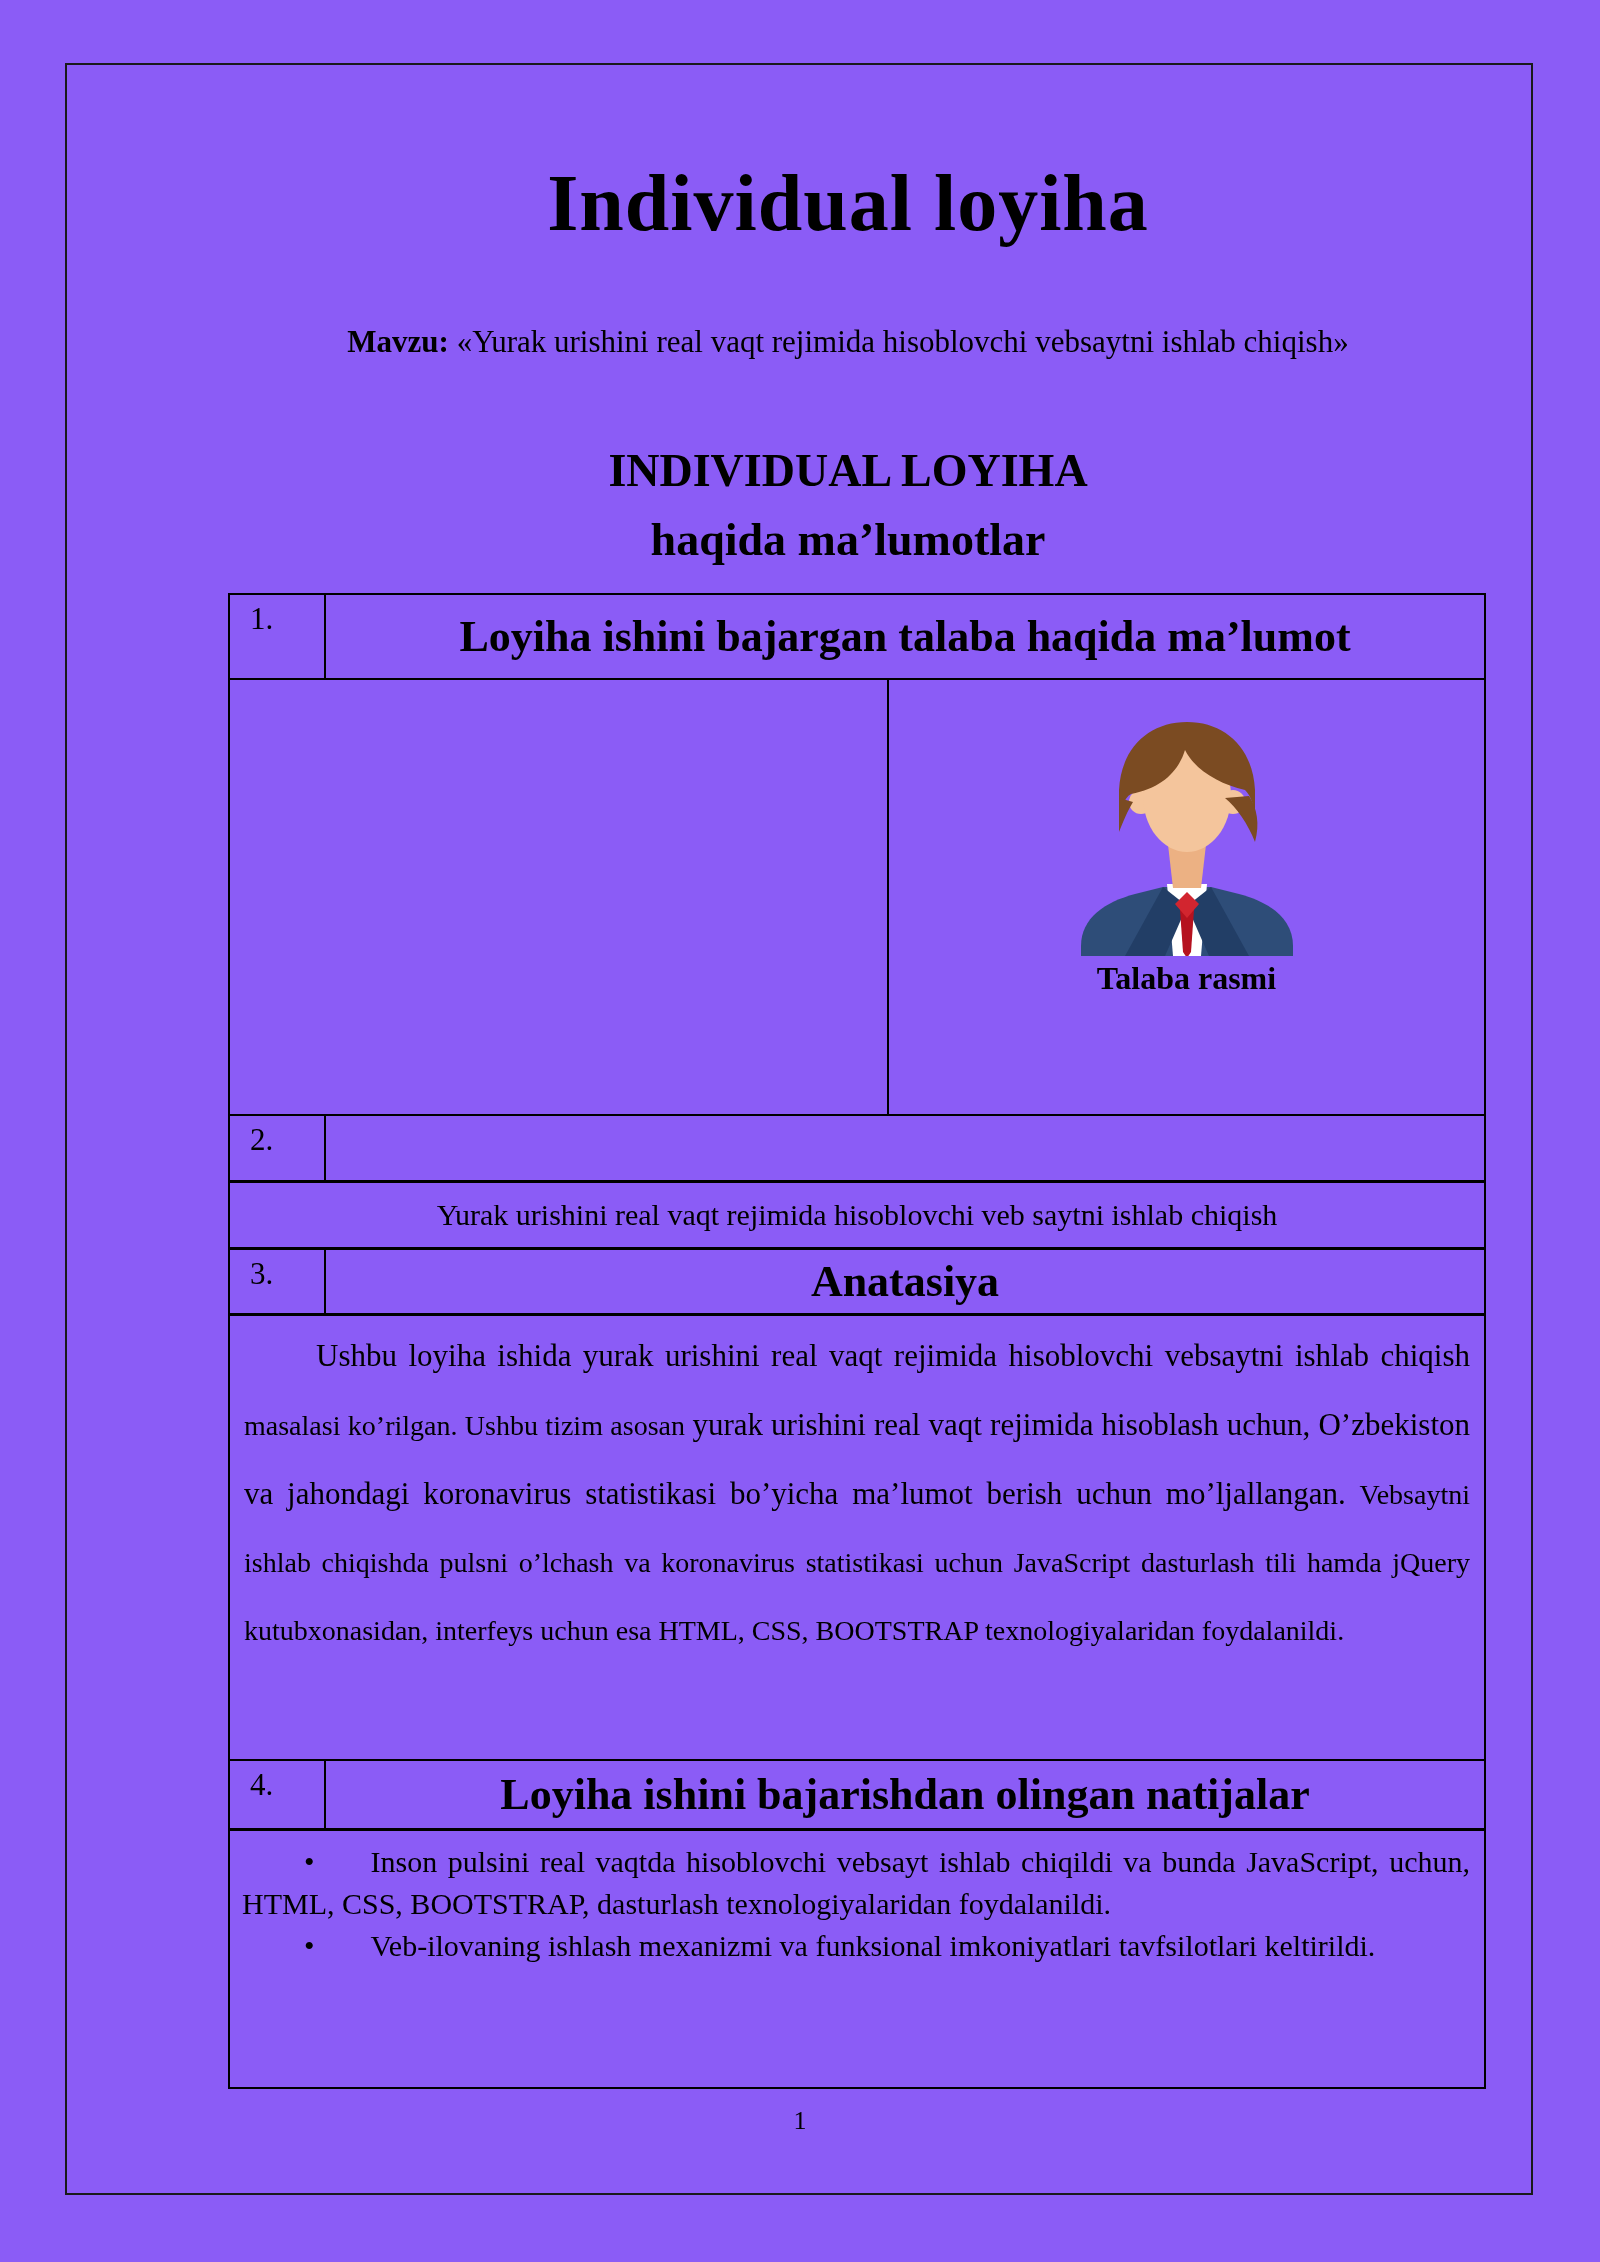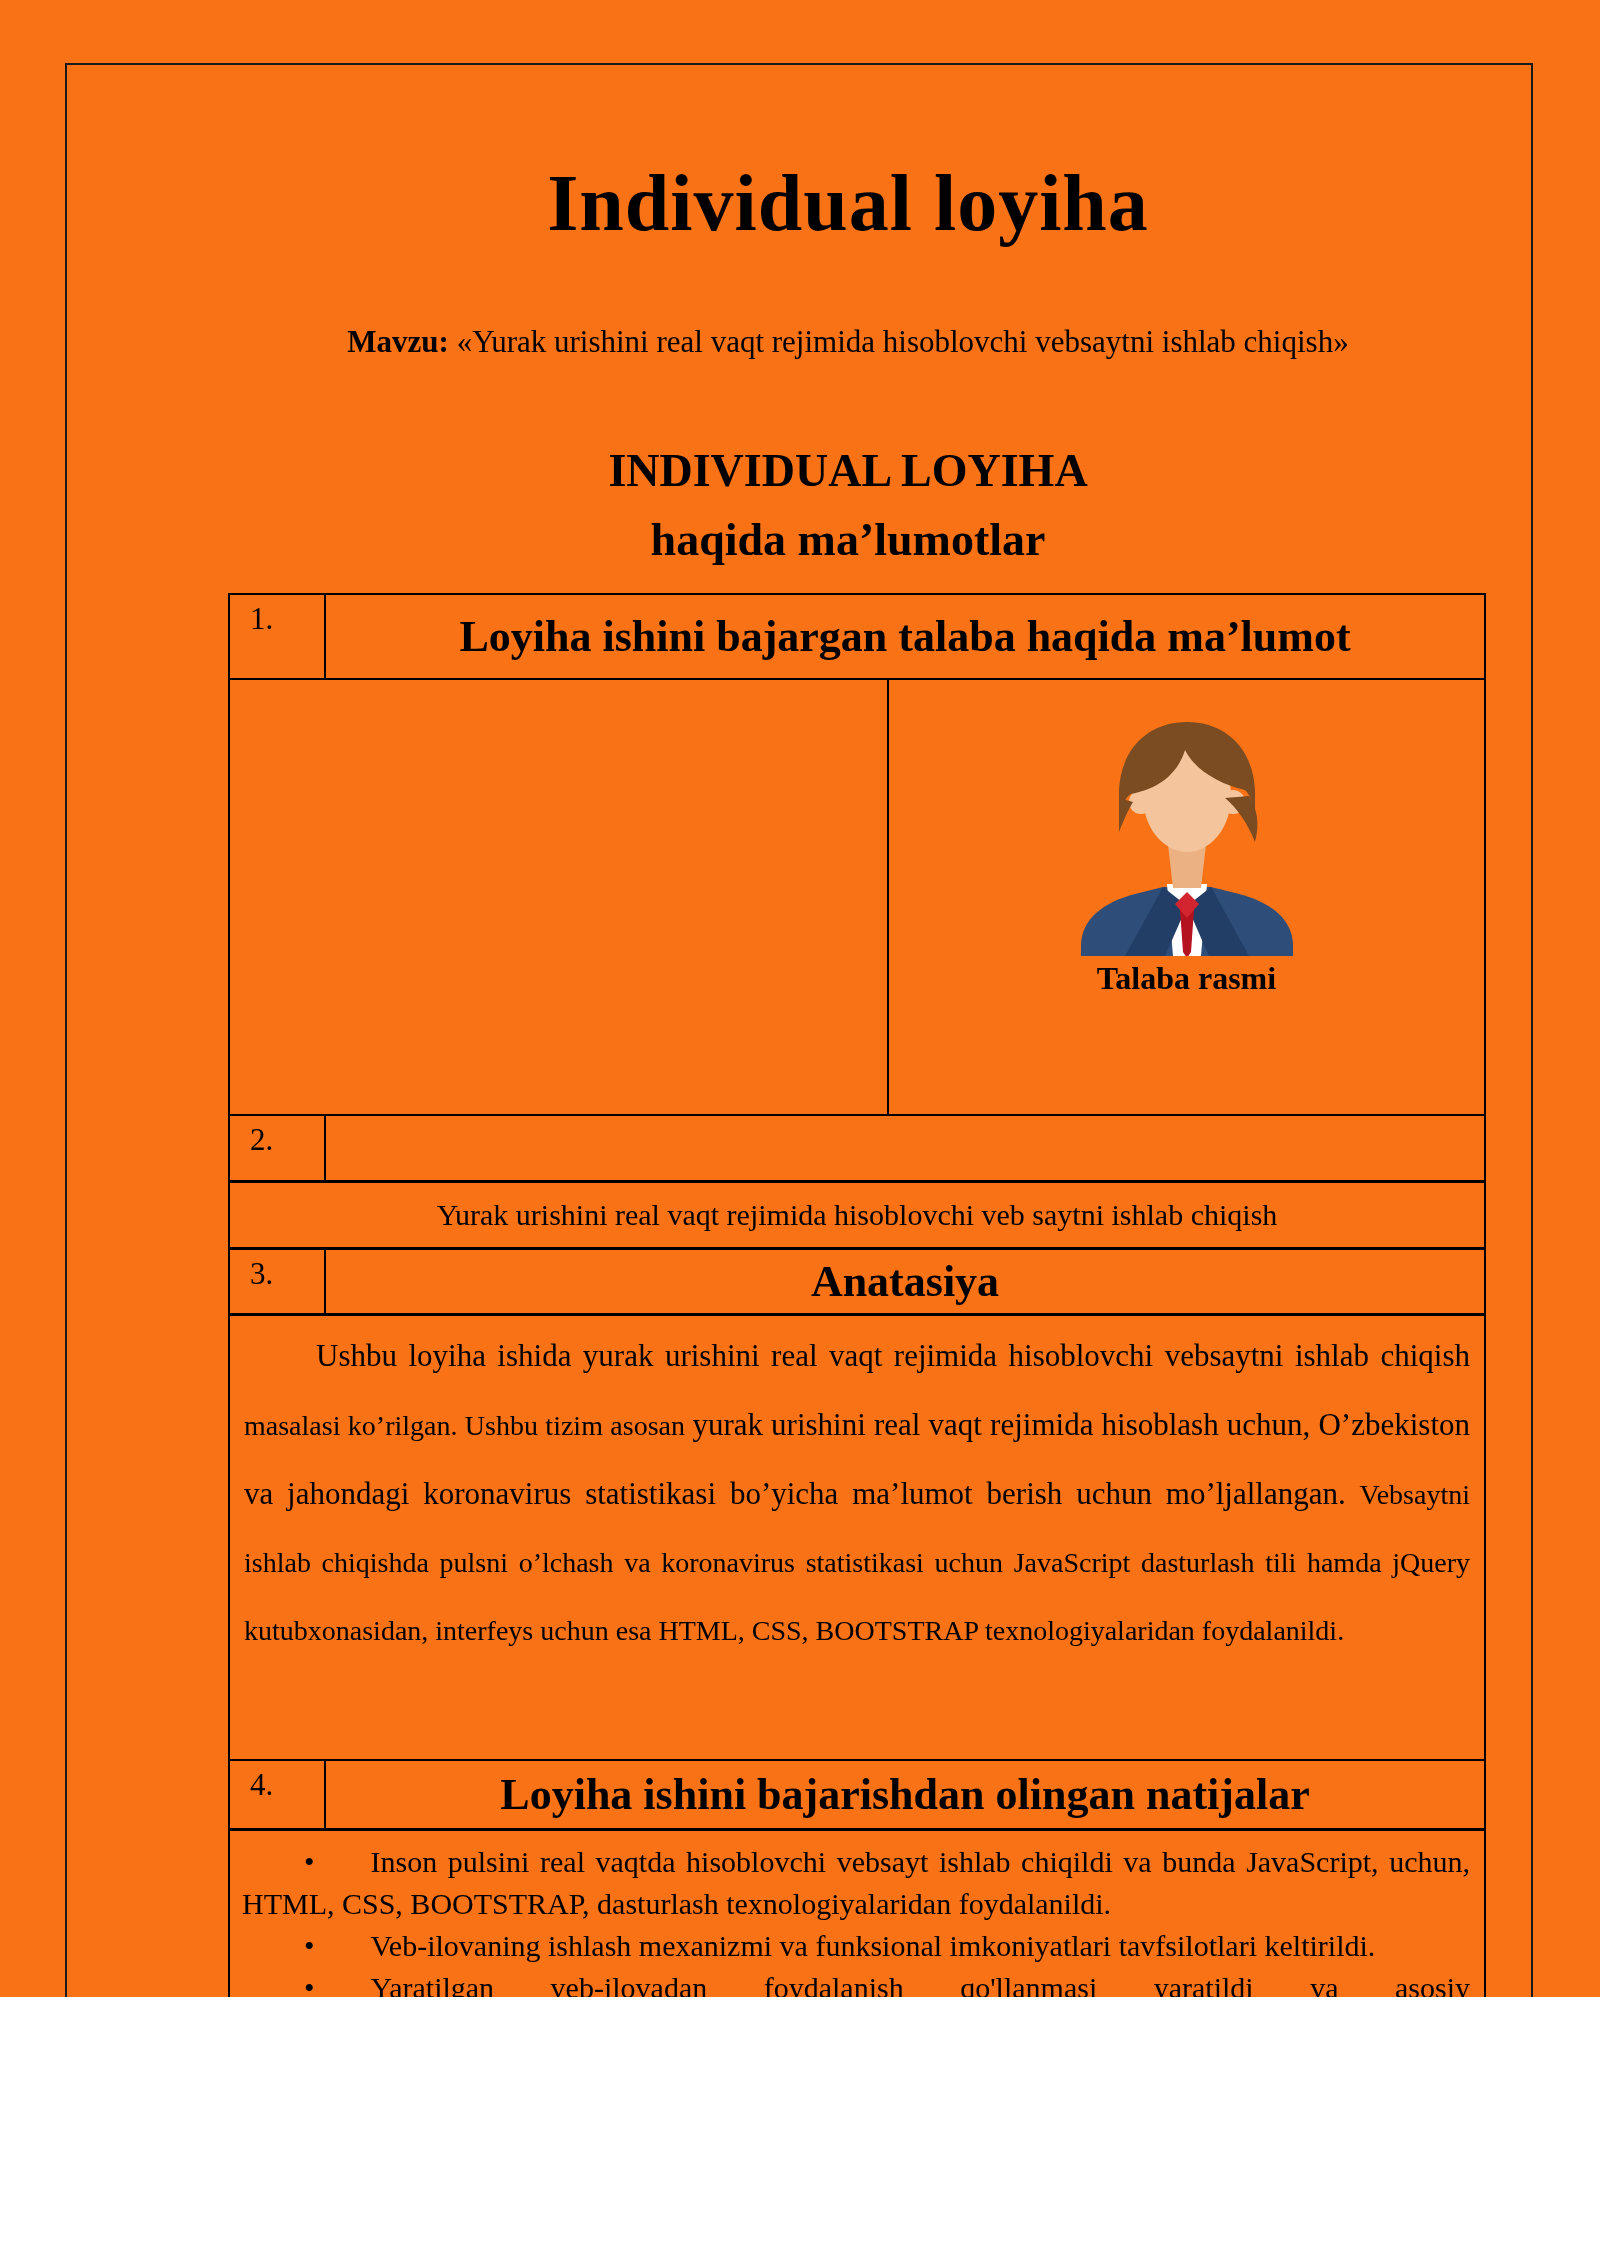--- a/index.html
+++ b/index.html
@@ -1,17 +1,17 @@
 <!DOCTYPE html>
 <html><head>
 <meta charset="utf-8">
 <style>
   html,body{margin:0;padding:0;background:#ffffff;}
   .page{
-    position:relative; width:1600px; height:1997px; background:#f97316;
+    position:relative; width:1600px; height:2262px; background:#8b5cf6;
     font-family:"Liberation Serif", serif; color:#000; overflow:hidden;
   }
   .frame{position:absolute; left:65px; top:63px; width:1464px; height:2128px;
     border:2px solid #1a1a1a;}
   .title{position:absolute; left:210px; top:160px; width:1276px; text-align:center;
     font-size:80px; font-weight:bold; line-height:86px; letter-spacing:1px;}
   .mavzu{position:absolute; left:210px; top:322px; width:1276px; text-align:center;
     font-size:31px; line-height:40px;}
   .mavzu b{font-weight:bold;}
   .heading{position:absolute; left:210px; top:436px; width:1276px; text-align:center;
@@ -115,20 +115,19 @@
 
     <div class="row hdr" style="height:69px;">
       <div class="num-cell">4.</div>
       <div class="head-cell">Loyiha ishini bajarishdan olingan natijalar</div>
     </div>
 
     <div class="row thick bullets-row" style="height:259px;">
       <div id="results-list">
           <div class="bullet-item"><span>•</span><span class="b-gap"></span><span>Inson pulsini real vaqtda hisoblovchi vebsayt ishlab chiqildi va bunda JavaScript, uchun, HTML, CSS, BOOTSTRAP, dasturlash texnologiyalaridan foydalanildi.</span></div>
           <div class="bullet-item"><span>•</span><span class="b-gap"></span><span>Veb-ilovaning ishlash mexanizmi va funksional imkoniyatlari tavfsilotlari keltirildi.</span></div>
-          <div class="bullet-item force-justify"><span>•</span><span class="b-gap"></span><span>Yaratilgan veb-ilovadan foydalanish qo'llanmasi yaratildi va asosiy</span></div>
         </div>
     </div>
 
   </div>
 
   <div class="page-num">1</div>
 </div>
 
 </body></html>

